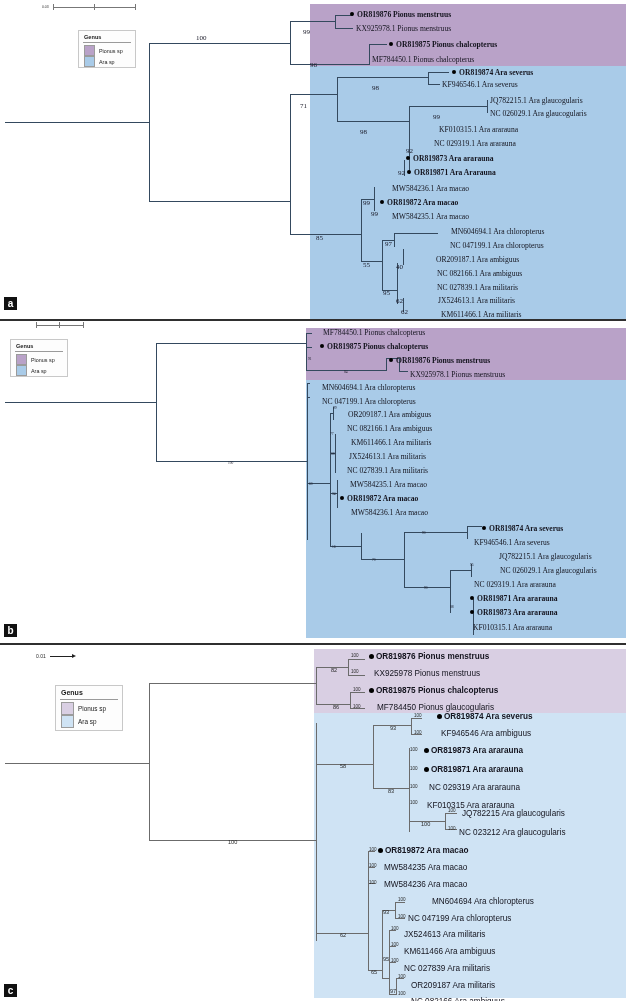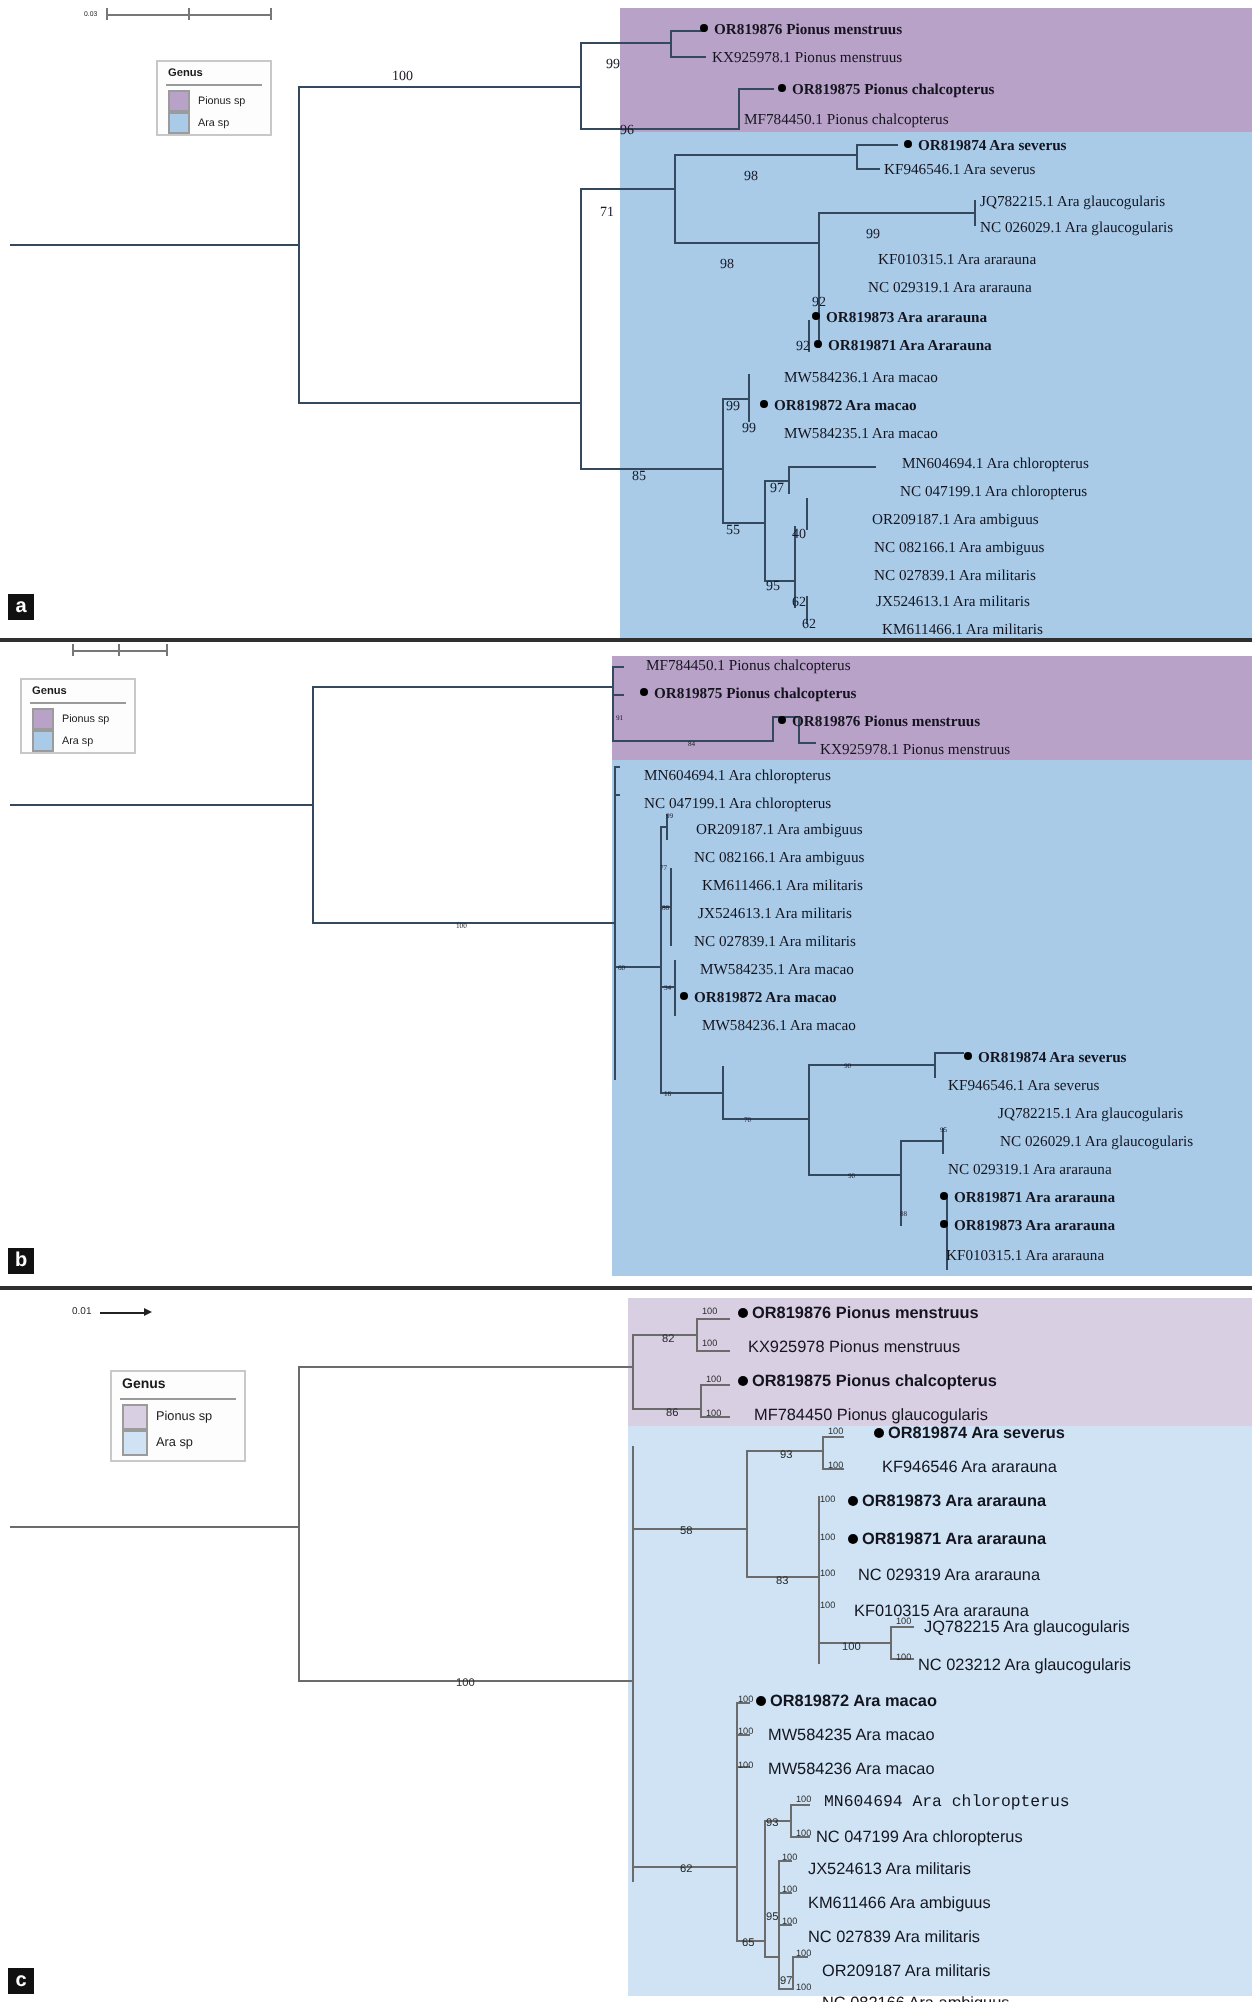--- a/index.html
+++ b/index.html
@@ -447,32 +447,32 @@
     <div class="boot" style="left:398px;top:330px;">100</div>
     <div class="boot lg" style="left:390px;top:344px;">97</div>
     <div class="boot" style="left:398px;top:347px;">100</div>
 
     <div class="taxon bold" style="left:369px;top:8px;"><span class="dot"></span><span>OR819876 Pionus menstruus</span></div>
     <div class="taxon" style="left:374px;top:25px;"><span>KX925978 Pionus menstruus</span></div>
     <div class="taxon bold" style="left:369px;top:42px;"><span class="dot"></span><span>OR819875 Pionus chalcopterus</span></div>
     <div class="taxon" style="left:377px;top:59px;"><span>MF784450 Pionus glaucogularis</span></div>
 
     <div class="taxon bold" style="left:437px;top:68px;"><span class="dot"></span><span>OR819874 Ara severus</span></div>
-    <div class="taxon" style="left:441px;top:85px;"><span>KF946546 Ara ararauna</span></div>
+    <div class="taxon" style="left:441px;top:85px;"><span>KF946546 Ara ambiguus</span></div>
     <div class="taxon bold" style="left:424px;top:102px;"><span class="dot"></span><span>OR819873 Ara ararauna</span></div>
     <div class="taxon bold" style="left:424px;top:121px;"><span class="dot"></span><span>OR819871 Ara ararauna</span></div>
     <div class="taxon" style="left:429px;top:139px;"><span>NC 029319 Ara ararauna</span></div>
     <div class="taxon" style="left:427px;top:157px;"><span>KF010315 Ara ararauna</span></div>
     <div class="taxon" style="left:462px;top:165px;"><span>JQ782215 Ara glaucogularis</span></div>
     <div class="taxon" style="left:459px;top:184px;"><span>NC 023212 Ara glaucogularis</span></div>
 
     <div class="taxon bold" style="left:378px;top:202px;"><span class="dot"></span><span>OR819872 Ara macao</span></div>
     <div class="taxon" style="left:384px;top:219px;"><span>MW584235 Ara macao</span></div>
     <div class="taxon" style="left:384px;top:236px;"><span>MW584236 Ara macao</span></div>
-    <div class="taxon" style="left:412px;top:253px;font-family:Liberation Mono, monospace;"><span>MN604694 Ara chloropterus</span></div>
+    <div class="taxon" style="left:432px;top:253px;"><span>MN604694 Ara chloropterus</span></div>
     <div class="taxon" style="left:408px;top:270px;"><span>NC 047199 Ara chloropterus</span></div>
     <div class="taxon" style="left:404px;top:286px;"><span>JX524613 Ara militaris</span></div>
     <div class="taxon" style="left:404px;top:303px;"><span>KM611466 Ara ambiguus</span></div>
     <div class="taxon" style="left:404px;top:320px;"><span>NC 027839 Ara militaris</span></div>
     <div class="taxon" style="left:411px;top:337px;"><span>OR209187 Ara militaris</span></div>
     <div class="taxon" style="left:411px;top:353px;"><span>NC 082166 Ara ambiguus</span></div>
 
     <div class="panel-letter" style="left:3px;top:338px;">c</div>
   </div>
 

